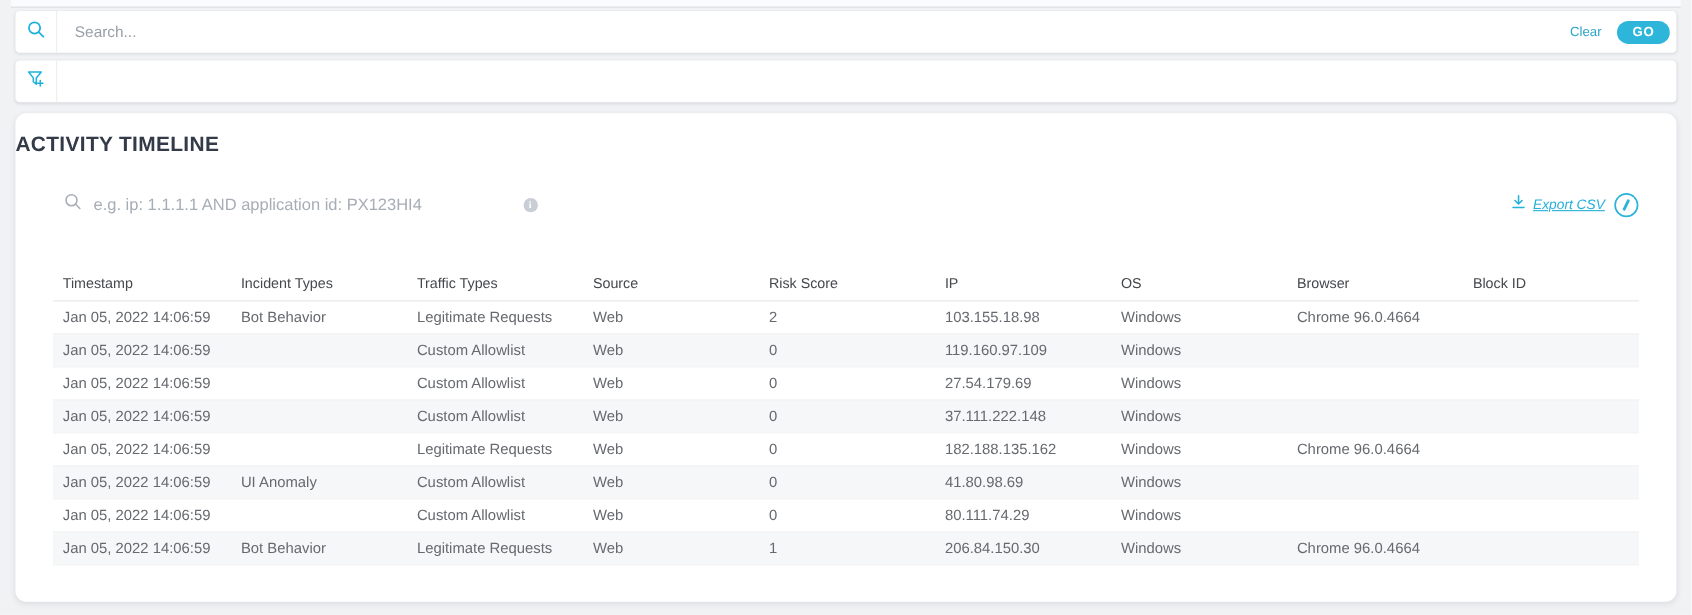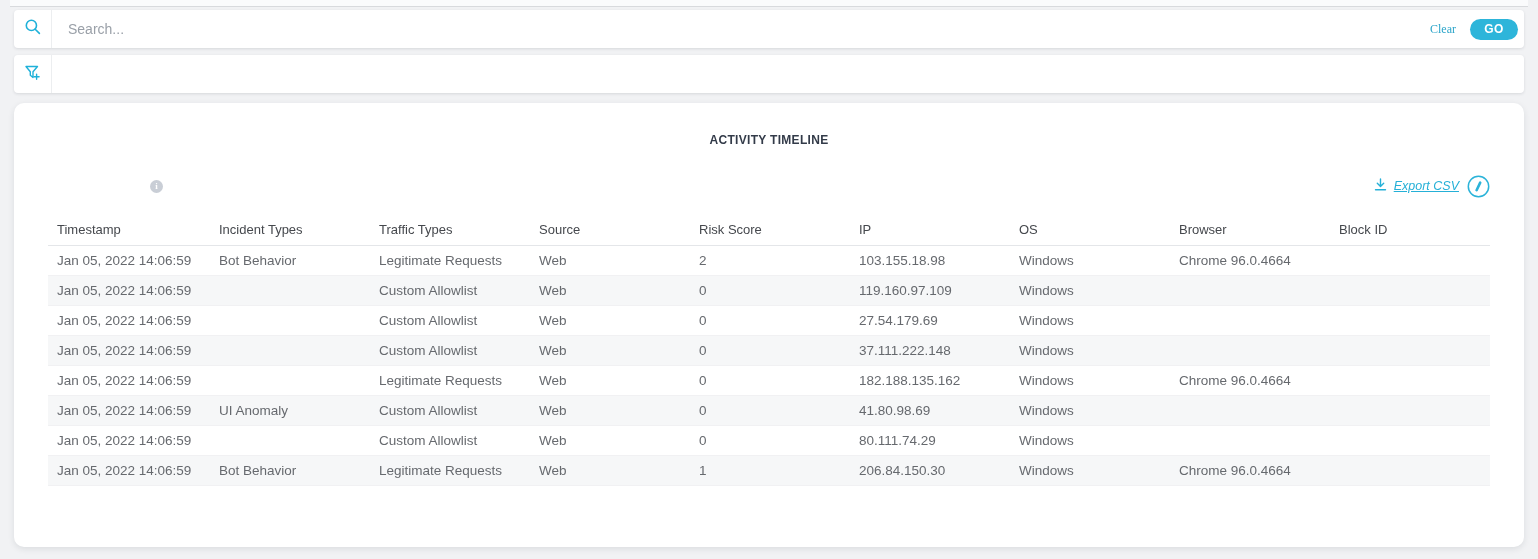--- a/index.html
+++ b/index.html
@@ -29,38 +29,38 @@
     display:flex; align-items:center; justify-content:center;
     border-right:1px solid #eceef0; cursor:pointer;
   }
   .search-input {
     flex:1; height:100%; border:none; outline:none;
     padding:16px 16px; font-size:14px; color:#4a4d52;
     font-family:"Liberation Sans", sans-serif; background:transparent;
   }
   .search-input::placeholder { color:#9aa0a8; }
   .clear-link {
-    font-size:12px; color:#2aa4c9; margin-right:14px; cursor:pointer; white-space:nowrap;font-family:Liberation Serif, serif;
+    font-size:12px; color:#2aa4c9; margin-right:14px; cursor:pointer; white-space:nowrap;
   }
   .go-btn {
     width:48px; height:21px; border:none; border-radius:11px;
     background:#2db5da; color:#ffffff; font-size:12px; font-weight:bold;
     letter-spacing:.5px; margin-right:6px; cursor:pointer;
     font-family:"Liberation Sans", sans-serif;
   }
   .filter-rest { flex:1; height:100%; }
 
   .main-card {
     position:absolute; left:14px; right:14px; top:103px; bottom:12px;
     background:#ffffff; border-radius:10px;
     box-shadow:0 2px 6px rgba(25,35,50,.10);
   }
   .panel-title {
-    text-align:center; padding-top:30px;
-    font-size:12px; font-weight:bold; color:#333b49; letter-spacing:.3px;
+    text-align:left; padding-top:18px;
+    font-size:19px; font-weight:bold; color:#333b49; letter-spacing:.3px;
   }
   .toolbar {
     position:absolute; top:70px; left:44px; right:34px; height:26px;
     display:flex; align-items:center;
   }
   .query-hint { display:flex; align-items:center; cursor:text; }
   .query-hint-text {
     margin-left:10px; font-size:15px; color:#a6adb6;
   }
   .info-icon {
@@ -70,21 +70,21 @@
     font-family:"Liberation Serif", serif; cursor:pointer;
   }
   .export-group { margin-left:auto; display:flex; align-items:center;font-style:italic; }
   .export-link {
     margin-left:6px; font-size:12.5px; color:#25b0d7;
     text-decoration:underline; cursor:pointer;
   }
   .edit-circle { margin-left:8px; cursor:pointer; display:flex; }
 
   .table-wrap { position:absolute; top:111px; left:34px; right:34px; }
-  table { width:100%; border-collapse:collapse; table-layout:fixed; }
+  table { width:100%; border-collapse:collapse; table-layout:fixed;margin-top:28px; }
   col { width:160px; }
   col.c-timestamp { width:162px; }
   col.c-last { width:auto; }
   th {
     text-align:left; font-size:13px; font-weight:normal; color:#45484d;
     height:31px; padding-left:9px; border-bottom:1px solid #e4e6e9;
     vertical-align:middle; white-space:nowrap; overflow:hidden;
   }
   td {
     font-size:13.5px; color:#66696e; height:30px; padding-left:9px;
@@ -130,20 +130,29 @@
       </span>
     </div>
     <div class="filter-rest"></div>
   </div>
 
   <div class="main-card">
 
     <div class="panel-title">ACTIVITY TIMELINE</div>
 
     <div class="toolbar">
+      <div class="query-hint">
+        <span>
+          <svg width="17" height="17" viewBox="0 0 17 17" fill="none">
+            <circle cx="7" cy="7" r="5" stroke="#a8aeb8" stroke-width="1.4"></circle>
+            <path d="M10.7 10.7 L14.6 14.6" stroke="#a8aeb8" stroke-width="1.4" stroke-linecap="round"></path>
+          </svg>
+        </span>
+        <span class="query-hint-text">e.g. ip: 1.1.1.1 AND application id: PX123HI4</span>
+      </div>
       <span class="info-icon">i</span>
 
       <div class="export-group">
         <span>
           <svg width="15" height="15" viewBox="0 0 15 15" fill="none">
             <path d="M7.5 2 V9 M4.3 6.3 L7.5 9.4 L10.7 6.3" stroke="#25b0d7" stroke-width="1.4" stroke-linecap="round" stroke-linejoin="round"></path>
             <path d="M2.5 12.7 H12.5" stroke="#25b0d7" stroke-width="1.4" stroke-linecap="round"></path>
           </svg>
         </span>
         <a class="export-link">Export CSV</a>

